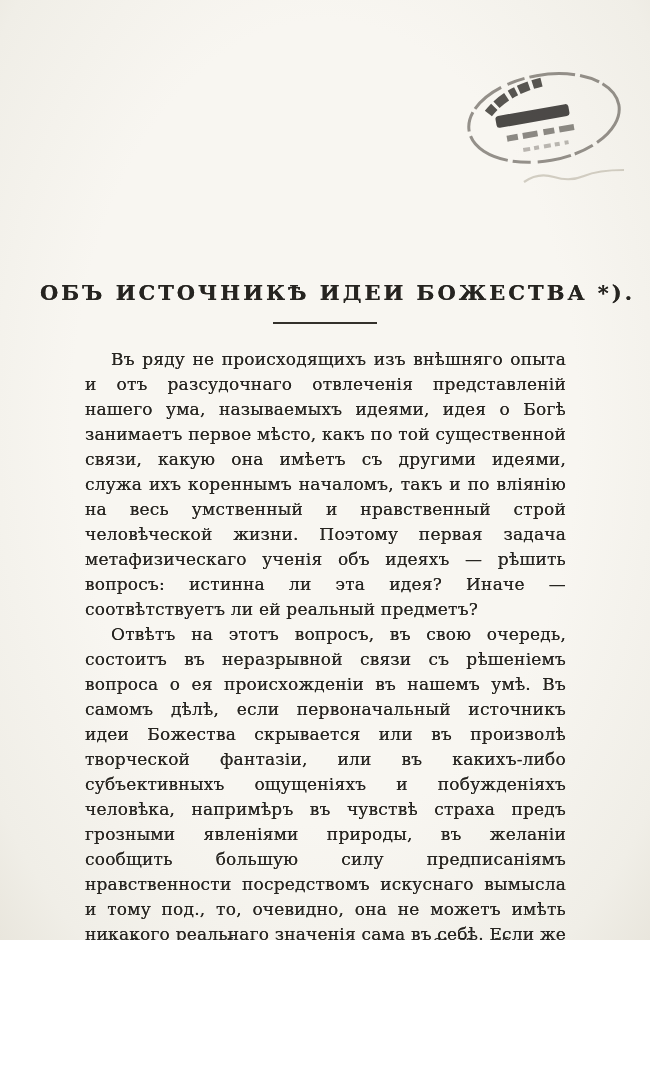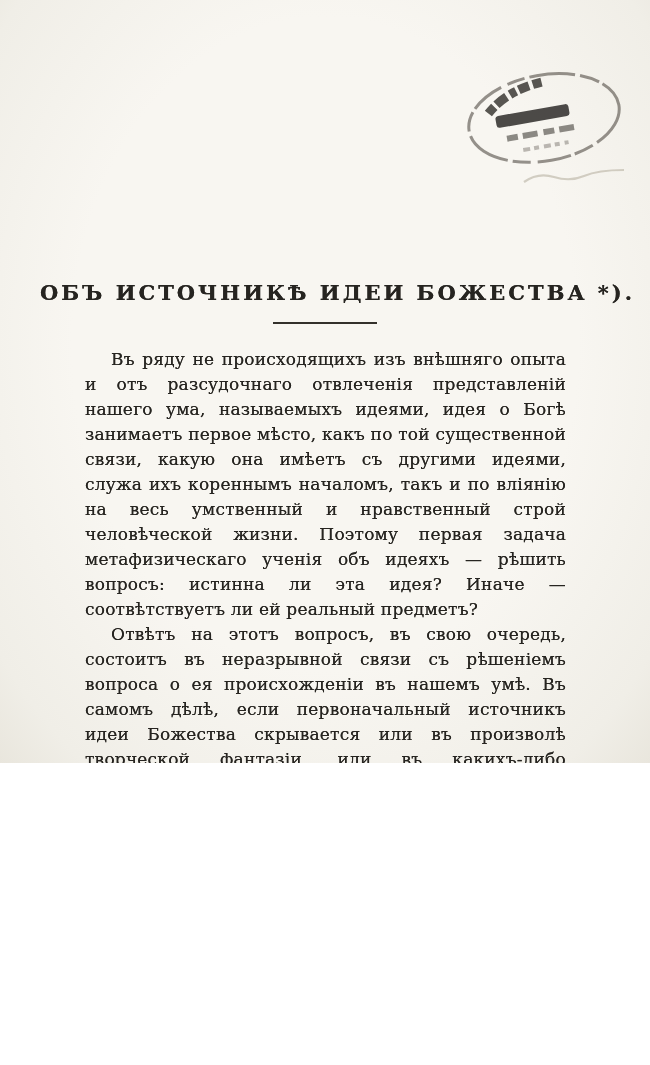--- a/index.html
+++ b/index.html
@@ -1,20 +1,20 @@
 <!DOCTYPE html>
 <html lang="ru"><head>
 <meta charset="utf-8">
 <style>
   html, body { margin: 0; padding: 0; background: #ffffff; }
 
   .page {
     position: relative;
     width: 650px;
-    height: 763px;
+    height: 940px;
     overflow: hidden;
     background: radial-gradient(ellipse at 50% 45%, #f8f6f1 55%, #f0eee7 88%, #e9e6dd 100%);
     font-family: "DejaVu Serif", "Liberation Serif", serif;
     color: #262420;
   }
 
   .stamp {
     position: absolute;
     top: 60px;
     right: 20px;

